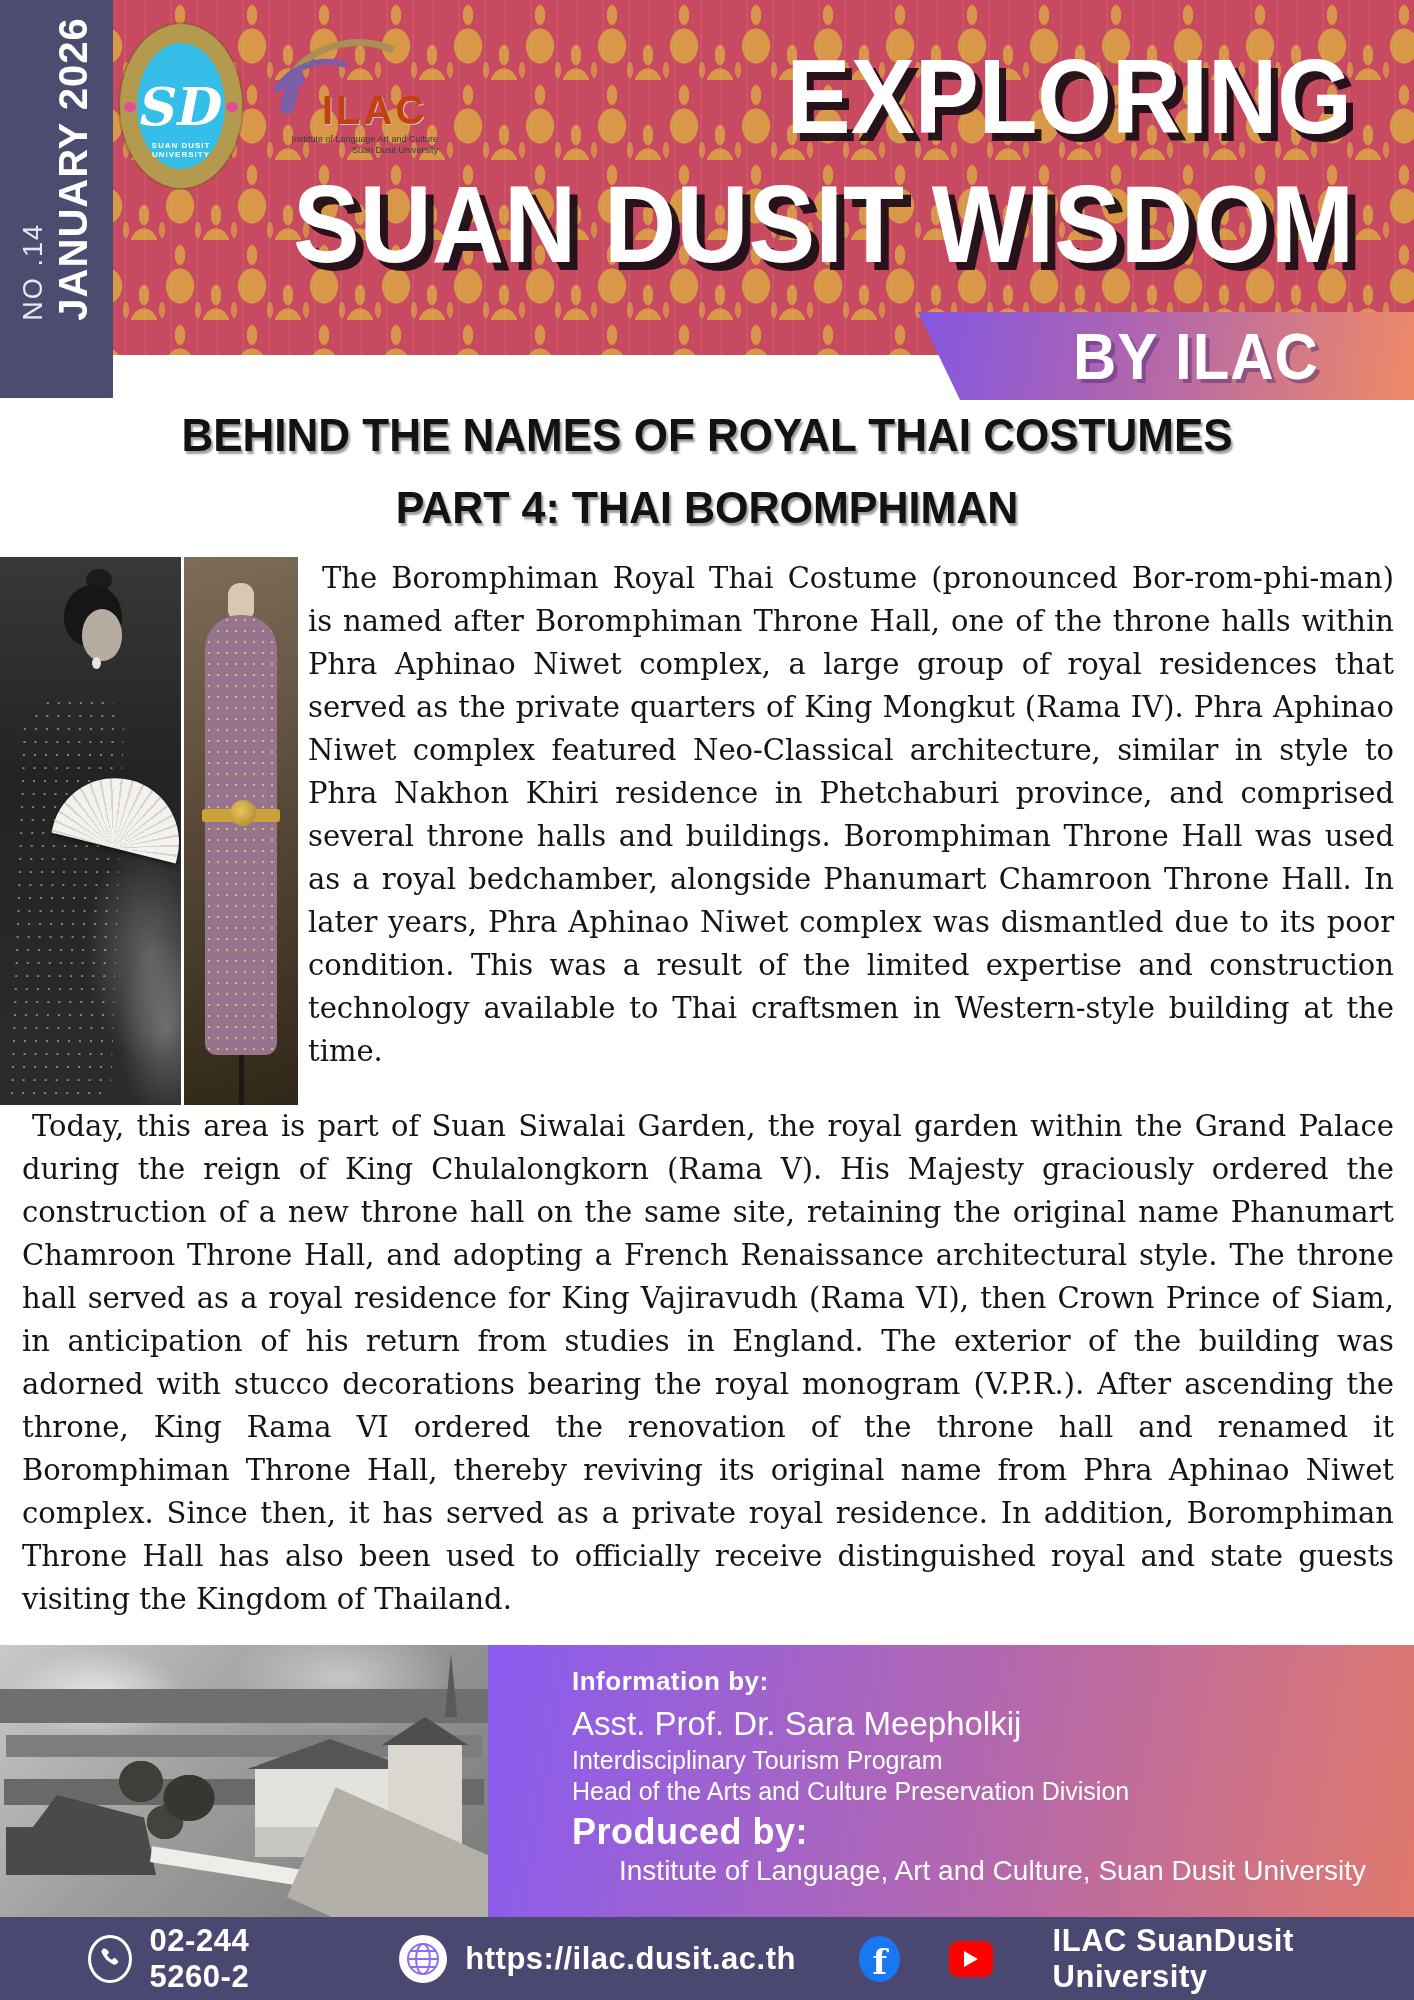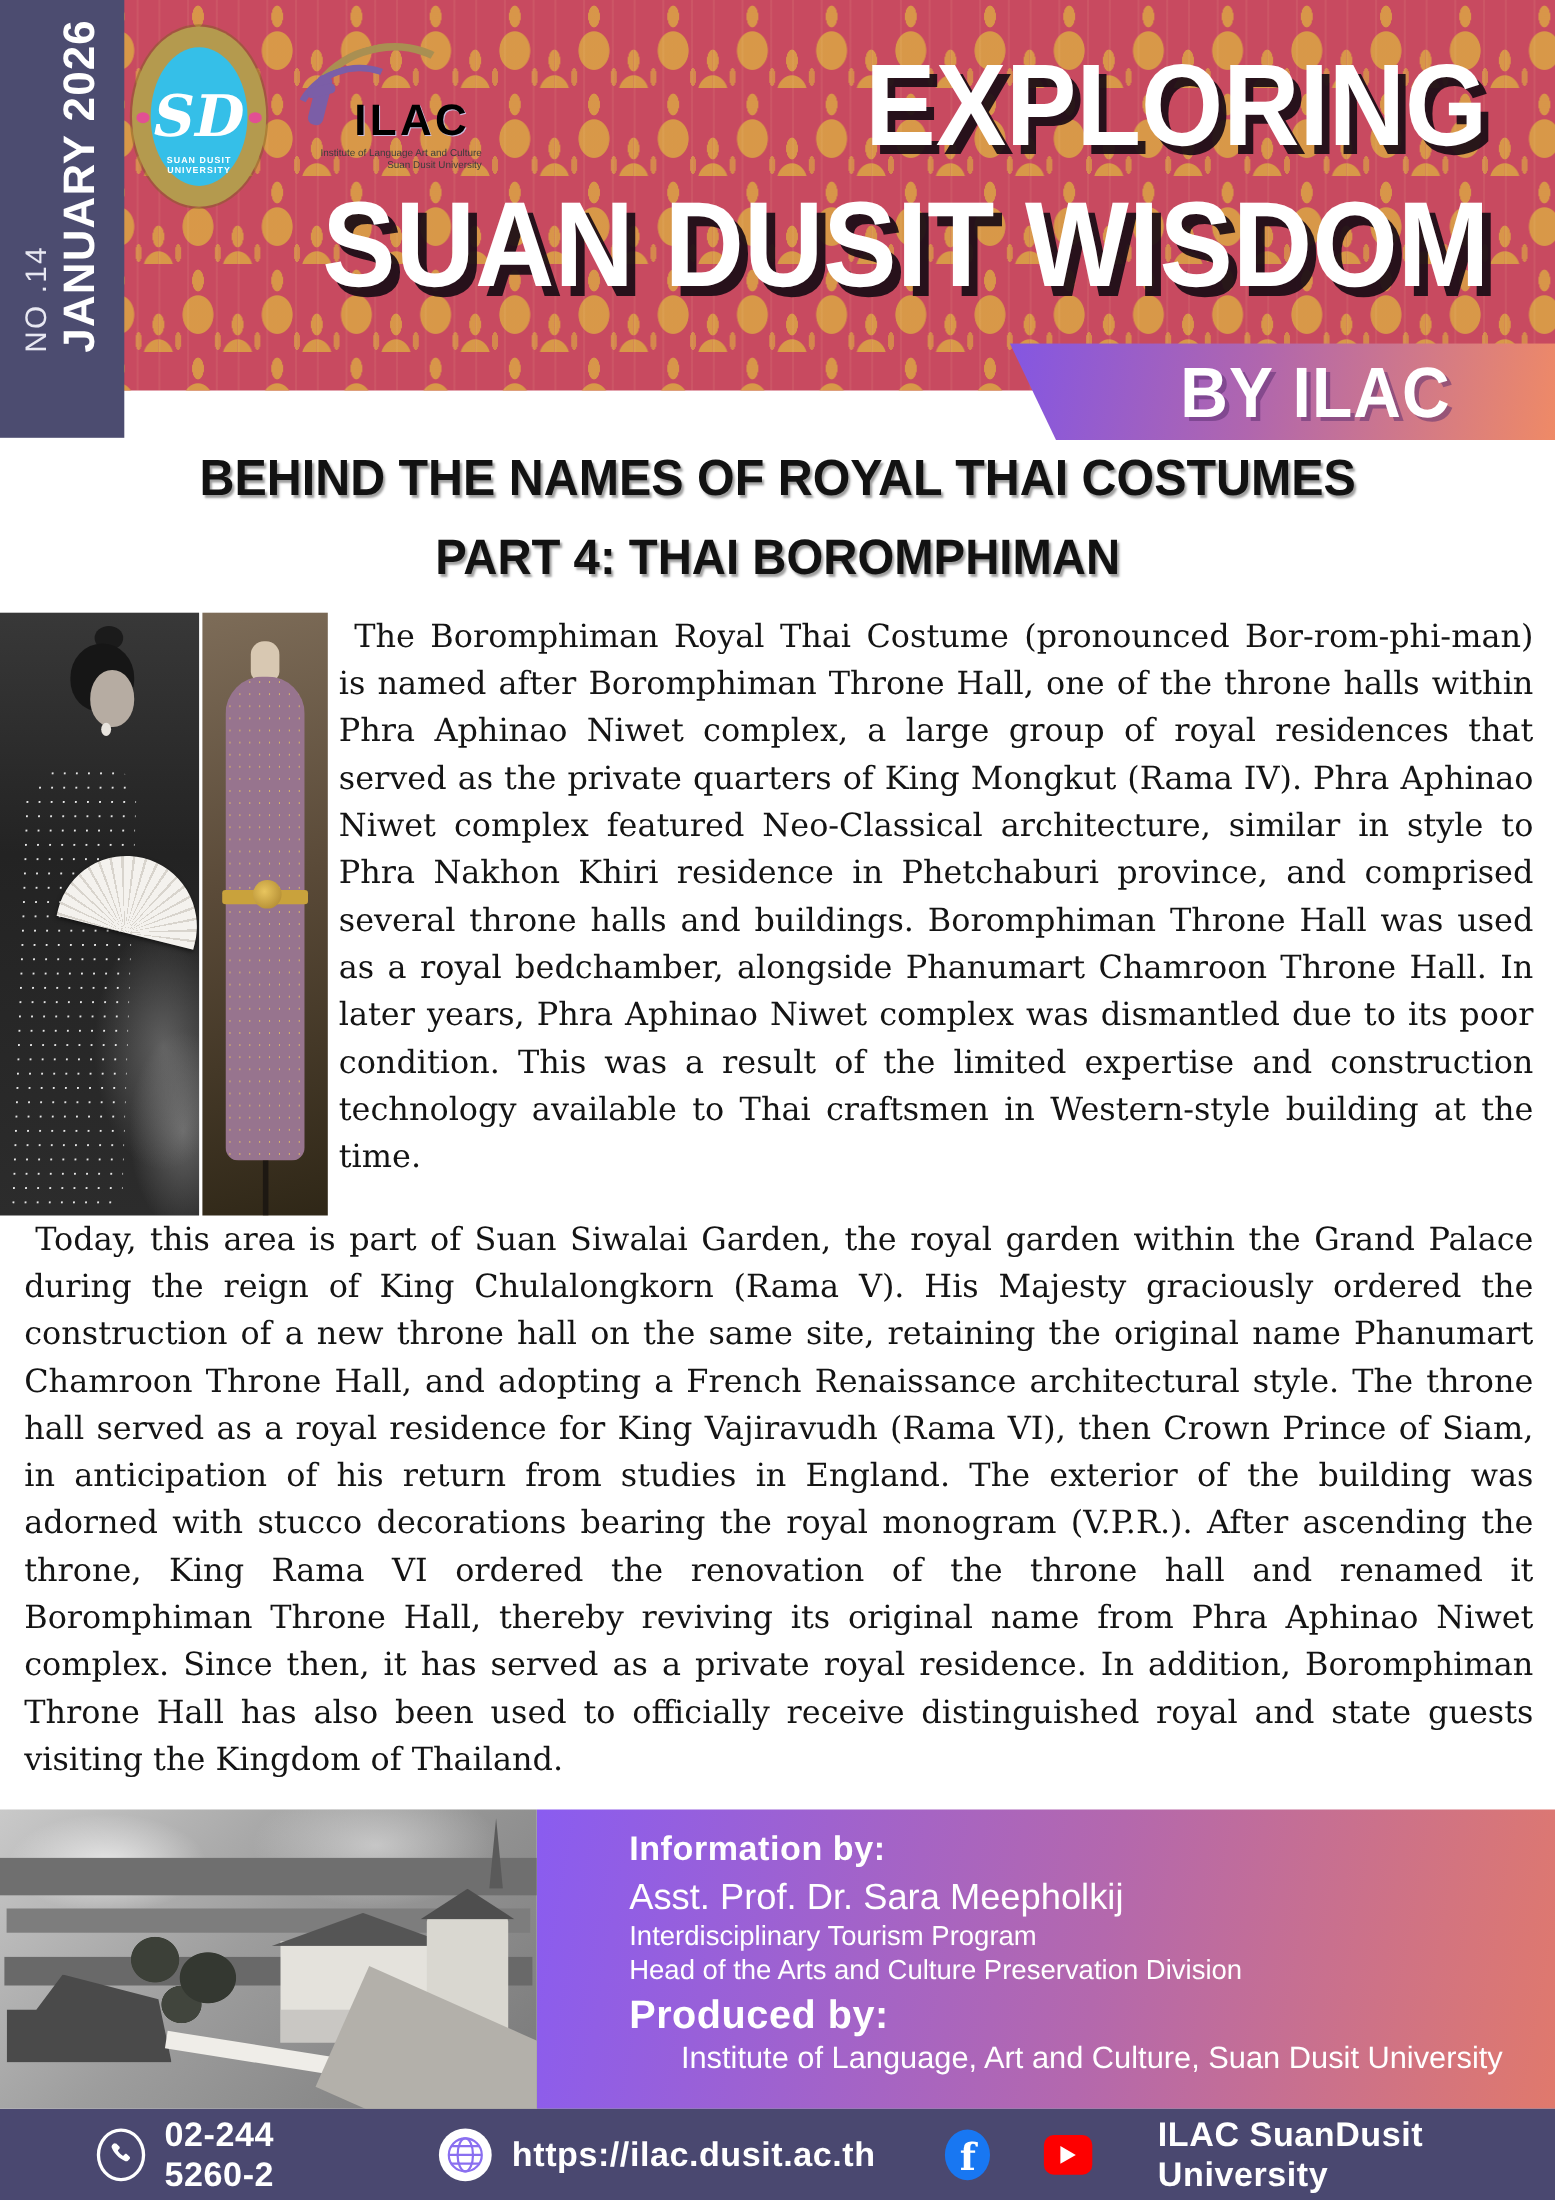--- a/index.html
+++ b/index.html
@@ -48,21 +48,21 @@
   
   .ilac-logo { position:absolute; left:258px; top:34px; width:190px; height:132px; z-index:7; }
   .ilac-arc1 { position:absolute; left:18px; top:6px; width:150px; height:120px; border:7px solid #a98f52;
     border-color:#a98f52 transparent transparent transparent; border-radius:50%; transform:rotate(-14deg); }
   .ilac-arc2 { position:absolute; left:8px; top:26px; width:110px; height:92px; border:6px solid #7b5ea7;
     border-color:#7b5ea7 transparent transparent transparent; border-radius:50%; transform:rotate(-20deg); }
   .ilac-figure { position:absolute; left:26px; top:34px; width:14px; height:46px; background:#7b5ea7;
     border-radius:6px; transform:rotate(14deg); }
   .ilac-figure:after { content:""; position:absolute; left:-7px; top:10px; width:26px; height:9px;
     background:#7b5ea7; border-radius:4px; transform:rotate(-28deg); }
-  .ilac-acronym { position:absolute; left:64px; top:54px; color:#000000; font-size:40px; font-weight:700; letter-spacing:3px;
+  .ilac-acronym { position:absolute; left:64px; top:54px; color:#c2410c; font-size:40px; font-weight:700; letter-spacing:3px;
     text-shadow:1px 1px 0 #cabfe0; }
   .ilac-caption { position:absolute; left:20px; top:100px; width:160px; text-align:right;
     color:#3c3c3c; font-size:9px; line-height:11px; }
 
   .mast-title { position:absolute; right:62px; top:44px; z-index:6; text-align:right;
     color:#ffffff; font-weight:800; line-height:1; letter-spacing:0;
     text-shadow:7px 7px 0 rgba(25,12,22,.92); transform:scaleY(1.1); transform-origin:top right; }
   .mast-title .line1 { font-size:96px; }
   .mast-title2 { position:absolute; right:60px; top:168px; z-index:6; text-align:right; white-space:nowrap;
     color:#ffffff; font-weight:800; line-height:1; font-size:100px; letter-spacing:0;
@@ -148,21 +148,21 @@
       radial-gradient(36px 34px at 30% 35%, #3c4038 60%, rgba(0,0,0,0) 62%),
       radial-gradient(42px 38px at 62% 50%, #343831 60%, rgba(0,0,0,0) 62%),
       radial-gradient(30px 28px at 46% 72%, #41453d 60%, rgba(0,0,0,0) 62%); }
   .a-temple { position:absolute; left:6px; top:150px; width:150px; height:80px; background:#4a4a4a;
     clip-path:polygon(0 100%, 0 40%, 18% 40%, 34% 0, 92% 28%, 100% 100%); }
   .a-wall { position:absolute; left:150px; top:216px; width:190px; height:16px; background:#efede8; transform:rotate(9deg); }
   .a-road { position:absolute; left:300px; top:190px; width:260px; height:120px; background:#b3b0aa; transform:rotate(24deg); }
 
   .credits-panel { flex:1 1 auto; height:272px; padding:14px 30px 0 84px;
     background:linear-gradient(100deg,#8a5cf0 0%, #b468ad 55%, #e0796c 100%); color:#fff; }
-  .cr-label { font-size:31px; font-weight:800; line-height:44px; letter-spacing:.5px; }
+  .cr-label { font-size:26px; font-weight:800; line-height:44px; letter-spacing:.5px; }
   .cr-author { font-size:33px; font-weight:400; line-height:42px; }
   .cr-role { font-size:25px; font-weight:400; line-height:31px; }
   .cr-label2 { font-size:36px; font-weight:700; line-height:42px; margin-top:4px; letter-spacing:.5px; }
   .cr-producer { font-size:28px; font-weight:400; line-height:36px; padding-left:6px;margin-left:41px; }
 
   
   .footer { flex:0 0 83px; background:#4a4870; display:flex; align-items:center; padding-left:88px; color:#fff; }
   .f-item { display:flex; align-items:center; gap:18px; }
   .f-text { font-size:31px; font-weight:800; letter-spacing:.5px; } .f-gap2 { width:70px; } .f-gap3 { width:14px; } .f-gap4 { width:26px; }
   .icon-circle { width:48px; height:48px; border-radius:50%; display:flex; align-items:center; justify-content:center; }

